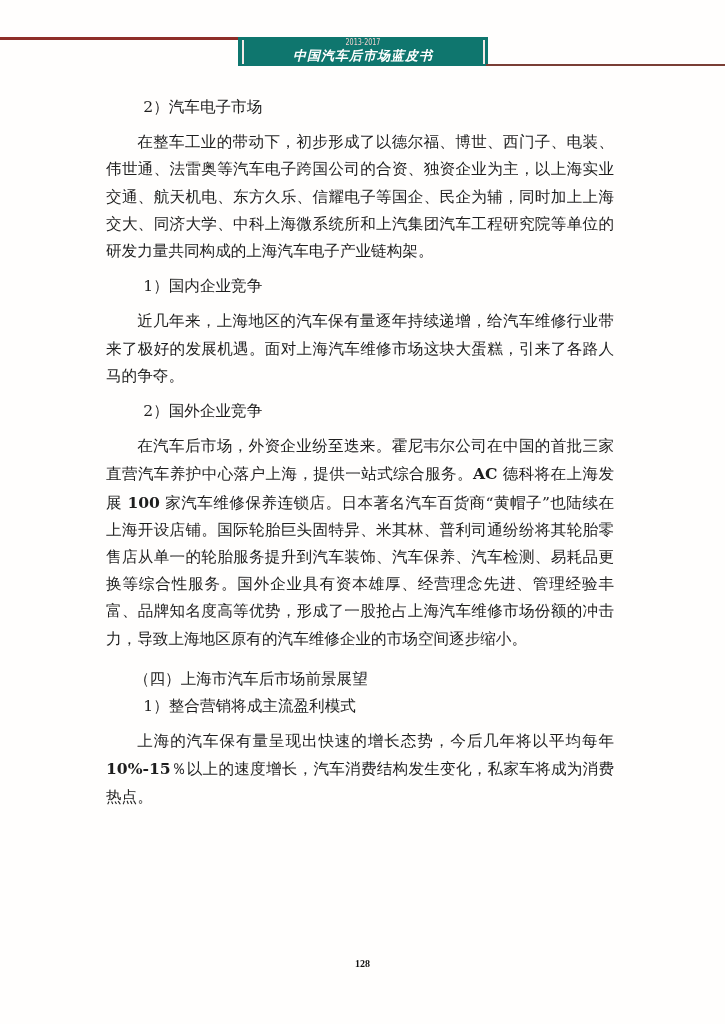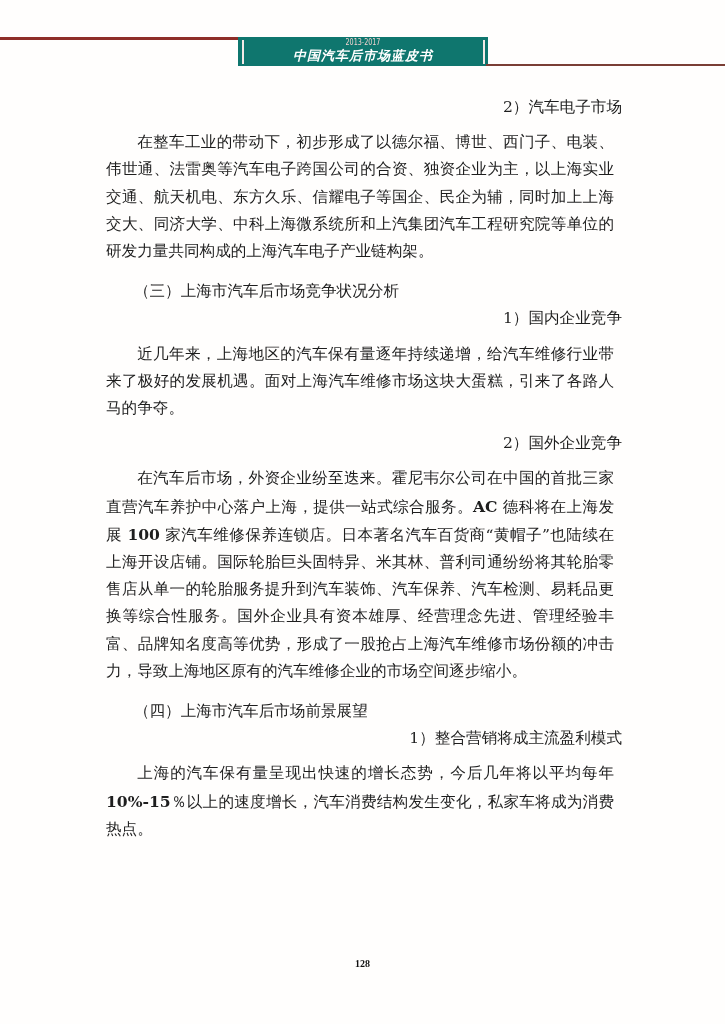--- a/index.html
+++ b/index.html
@@ -85,21 +85,20 @@
       line-height: 27.2px;
     }
     .p {
       margin: 8px;
       text-align: justify;
       text-indent: 2em;
     }
     .h-sub {
       margin: 0;
       padding-left: 2.9em;
-      text-align: right;
     }
     .h-sec {
       margin: 13px 0 0 0;
       padding-left: 2.3em;
     }
     .b {
       font-weight: bold;
     }
     .page-num {
       position: absolute;
@@ -122,21 +121,20 @@
   <div class="hdr-years">2013-2017</div>
   <div class="hdr-title">中国汽车后市场蓝皮书</div>
   <div class="hdr-bar-r"></div>
 </div>
 <div class="hdr-line-right"></div>
 
 <div class="content">
   <p class="h-sub">2）汽车电子市场</p>
   <p class="p">在整车工业的带动下，初步形成了以德尔福、博世、西门子、电装、伟世通、法雷奥等汽车电子跨国公司的合资、独资企业为主，以上海实业交通、航天机电、东方久乐、信耀电子等国企、民企为辅，同时加上上海交大、同济大学、中科上海微系统所和上汽集团汽车工程研究院等单位的研发力量共同构成的上海汽车电子产业链构架。</p>
 
-  <p class="h-sec">（三）上海市汽车后市场竞争状况分析</p>
   <p class="h-sub">1）国内企业竞争</p>
   <p class="p">近几年来，上海地区的汽车保有量逐年持续递增，给汽车维修行业带来了极好的发展机遇。面对上海汽车维修市场这块大蛋糕，引来了各路人马的争夺。</p>
 
   <p class="h-sub">2）国外企业竞争</p>
   <p class="p"><span>在汽车后市场，外资企业纷至迭来。霍尼韦尔公司在中国的首批三家直营汽车养护中心落户上海，提供一站式综合服务。</span><span class="b">AC</span><span> 德科将在上海发展 </span><span class="b">100</span><span> 家汽车维修保养连锁店。日本著名汽车百货商“黄帽子”也陆续在上海开设店铺。国际轮胎巨头固特异、米其林、普利司通纷纷将其轮胎零售店从单一的轮胎服务提升到汽车装饰、汽车保养、汽车检测、易耗品更换等综合性服务。国外企业具有资本雄厚、经营理念先进、管理经验丰富、品牌知名度高等优势，形成了一股抢占上海汽车维修市场份额的冲击力，导致上海地区原有的汽车维修企业的市场空间逐步缩小。</span></p>
 
   <p class="h-sec">（四）上海市汽车后市场前景展望</p>
   <p class="h-sub">1）整合营销将成主流盈利模式</p>
   <p class="p"><span>上海的汽车保有量呈现出快速的增长态势，今后几年将以平均每年</span><span class="b">10%-15</span><span>％以上的速度增长，汽车消费结构发生变化，私家车将成为消费热点。</span></p>
 </div>

